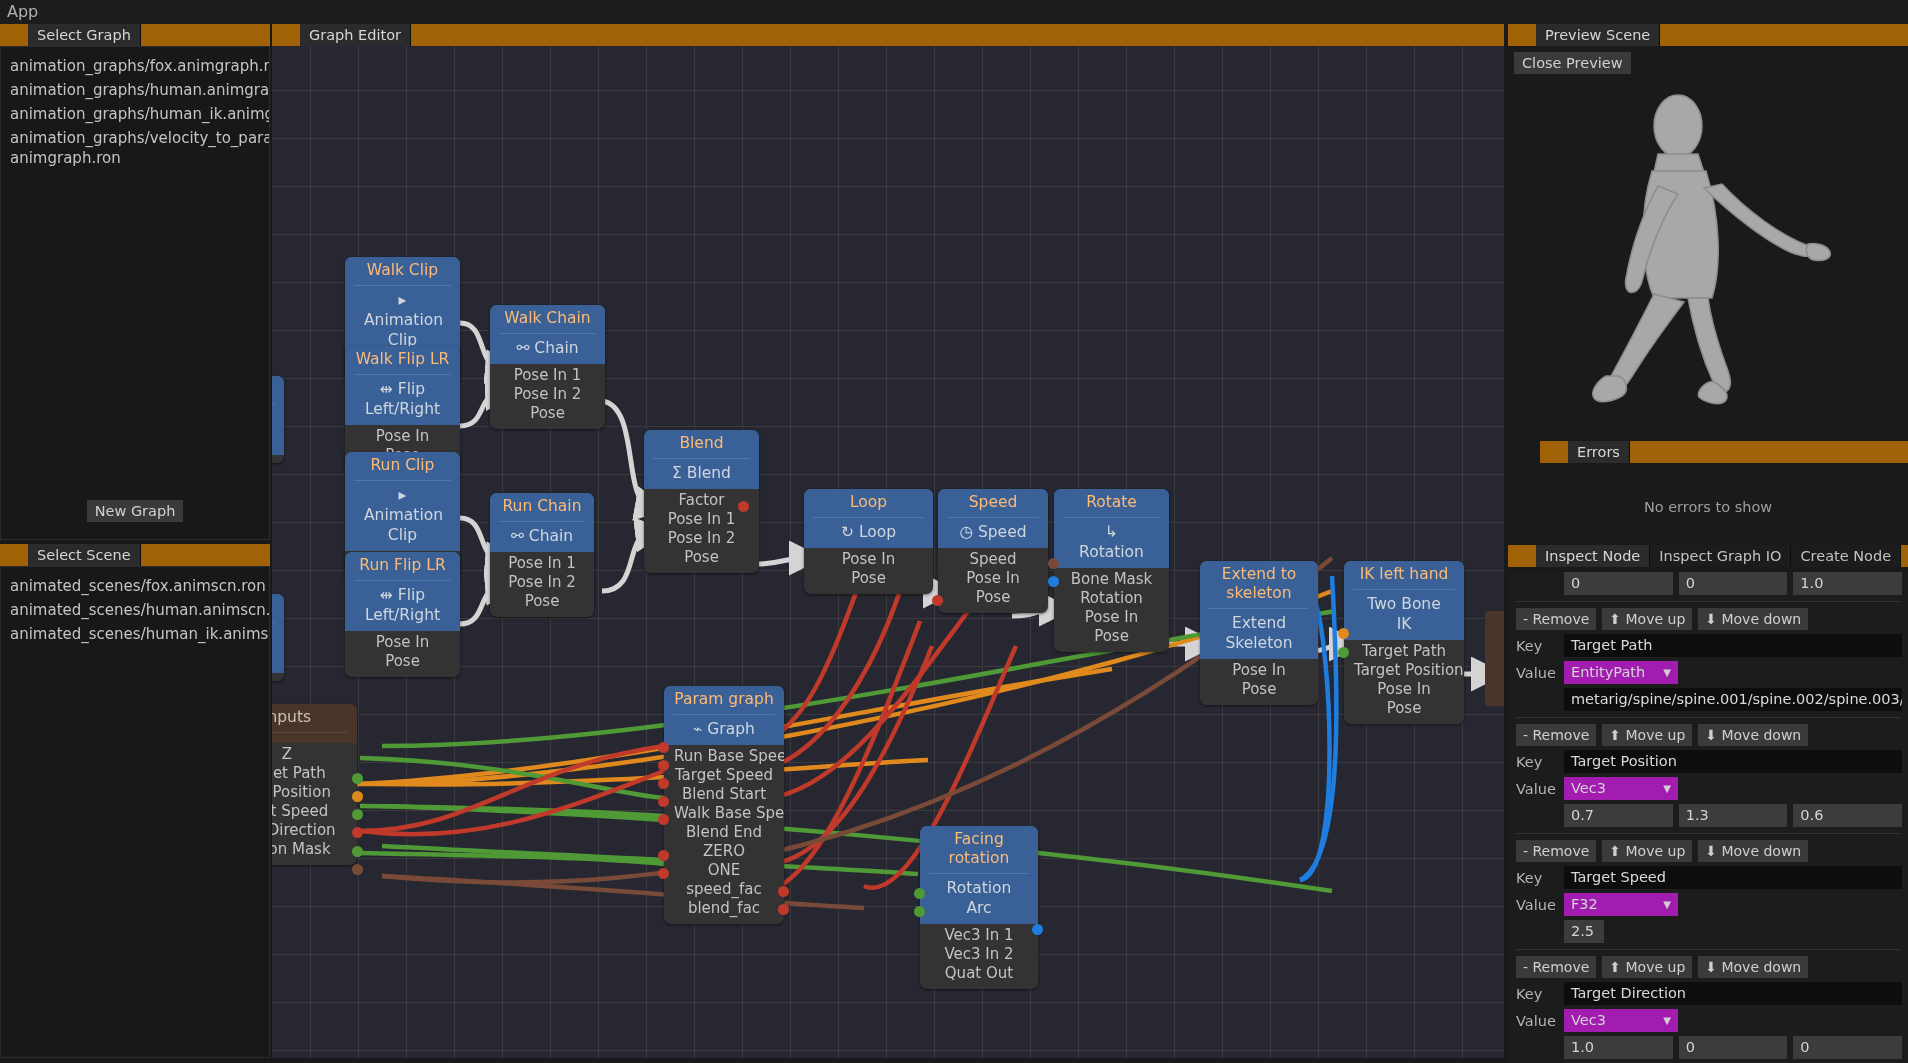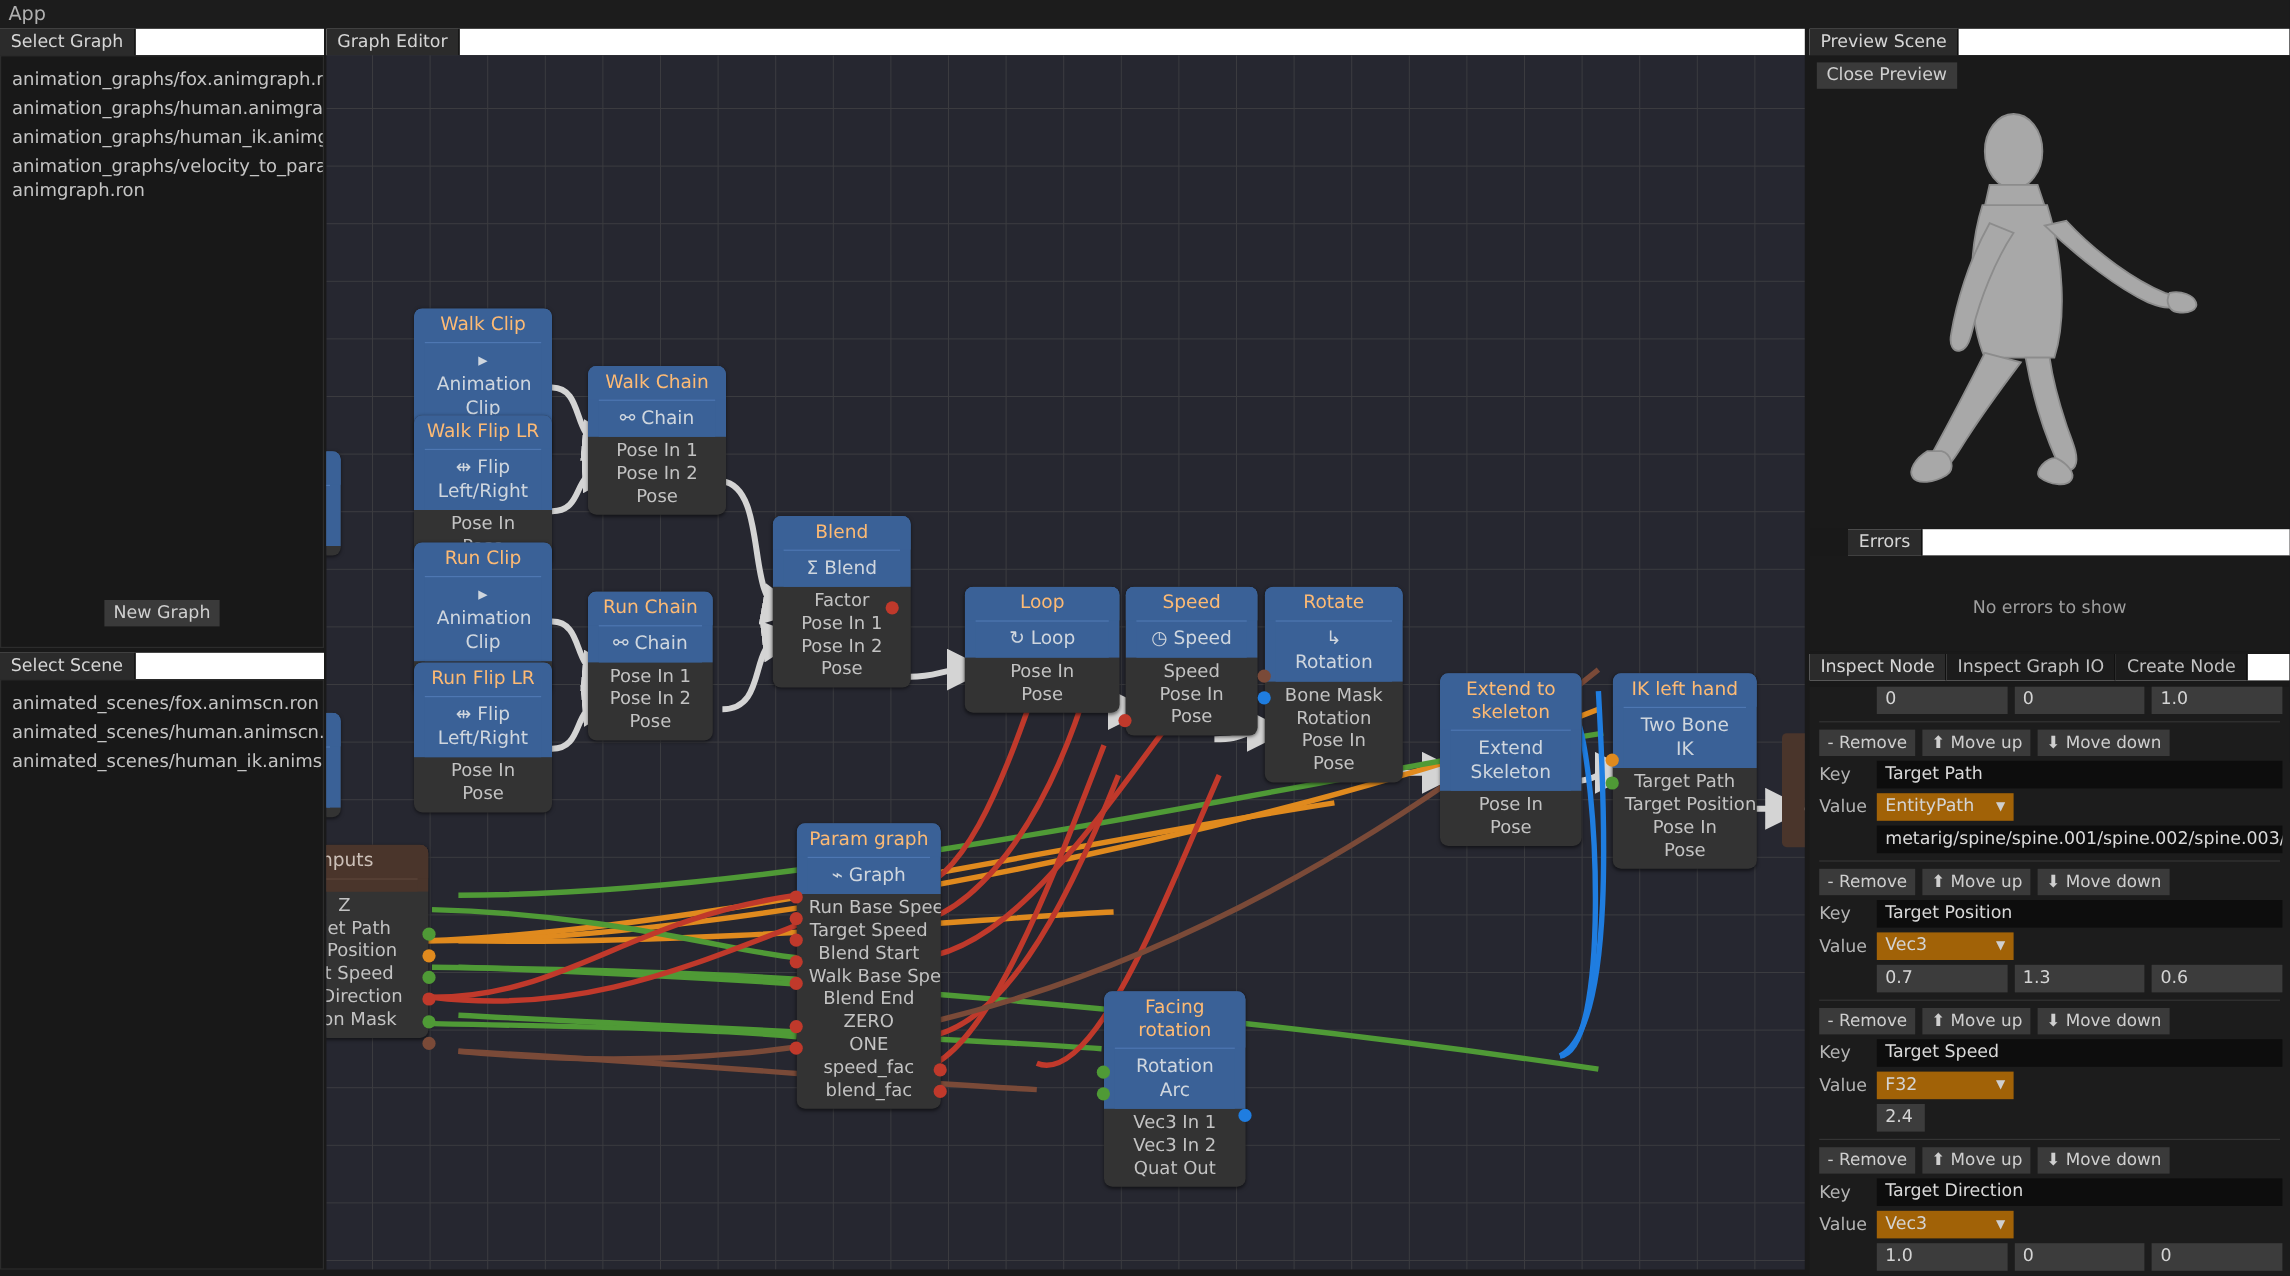--- a/index.html
+++ b/index.html
@@ -15,22 +15,22 @@
 
   
   .titlebar {
     position: absolute; left: 0; top: 0; width: 1908px; height: 24px;
     background: #1c1c1c; color: #b0b0b0;
     font-size: 16px; padding-left: 7px; line-height: 24px;
   }
 
   
   .tabstrip {
-    position: absolute; height: 22px; background: #ffffff;
-    display: flex; align-items: stretch;
+    position: absolute; height: 22px; background: #a16207;
+    display: flex; align-items: stretch; padding-left: 28px;
   }
   .tab {
     background: #1c1c1c; color: #c2c2c2; font-size: 14.5px;
     padding: 0 9px; line-height: 22px; white-space: nowrap;
     border-right: 1px solid #0b0b0b;
   }
   .tab.active { background: #2b2b2b; color: #d6d6d6; }
   .listpanel {
     position: absolute; background: #181818;
     border: 1px solid #2c2c2c;
@@ -118,21 +118,21 @@
   .txtfield {
     background: #0d0d0d; color: #dadada; font-size: 14.5px;
     padding: 2px 7px; line-height: 19px; flex: 1 1 auto;
     overflow: hidden; white-space: nowrap;
   }
   .numfield {
     background: #3c3c3c; color: #d4d4d4; font-size: 14.5px;
     padding: 2px 7px; line-height: 19px; flex: 1 1 0; min-width: 0;
   }
   .dropdown {
-    background: #a16207; color: #d4d4d4; font-size: 14.5px;
+    background: #a21caf; color: #d4d4d4; font-size: 14.5px;
     padding: 2px 7px; line-height: 19px; width: 114px;
     display: flex; justify-content: space-between; align-items: center;
   }
   .divider { height: 1px; background: #343434; margin: 5px 8px 3px 8px; }
   .caret { font-size: 10px; color: #cfcfcf; }
 </style>
 </head>
 <body>
 
 <div id="app">
@@ -626,21 +626,21 @@
     </div>
     <div class="insp-row">
       <span class="insp-label">Value</span>
       <span class="dropdown">
         <span>F32</span>
         <span class="caret">▼</span>
       </span>
     </div>
     <div class="insp-row">
       <span style="width:42px;flex:none;"></span>
-      <span class="numfield" style="flex:0 0 40px;">2.4</span>
+      <span class="numfield" style="flex:0 0 40px;">2.5</span>
       <span style="flex:1 1 auto;"></span>
     </div>
     <div class="divider"></div>
 
     <div class="insp-row">
       <span class="insp-btn">- Remove</span>
       <span class="insp-btn">
         <span>⬆</span>
         <span>Move up</span>
       </span>

